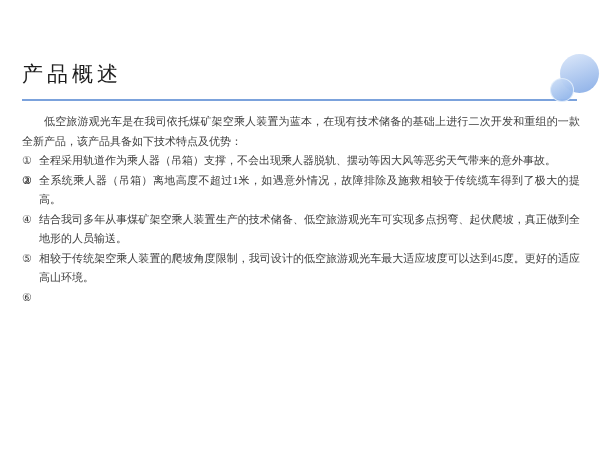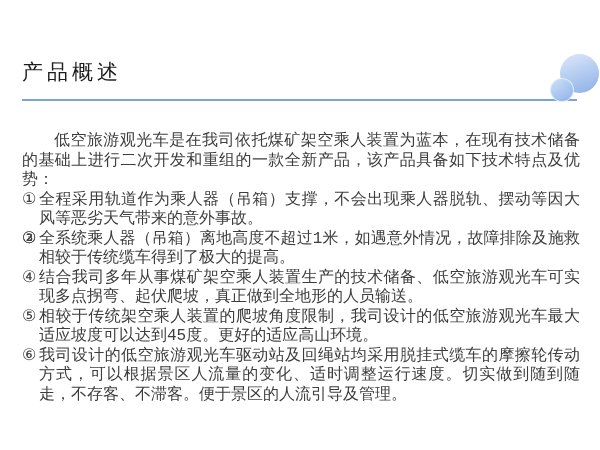--- a/index.html
+++ b/index.html
@@ -6,21 +6,21 @@
     margin: 0;
     padding: 0;
     background: #ffffff;
   }
   .slide {
     position: relative;
     width: 600px;
     height: 450px;
     background: #ffffff;
     overflow: hidden;
-    font-family: Liberation Mono, monospace;
+    font-family: Liberation Serif, serif;
   }
   .slide-title {
     position: absolute;
     left: 22px;
     top: 60px;
     font-size: 21px;
     line-height: 28px;
     letter-spacing: 4px;
     color: #1d1d1d;
     font-weight: 500;
@@ -53,23 +53,23 @@
     width: 24px;
     height: 24px;
     background: linear-gradient(150deg, rgba(203,221,246,0.95) 5%, rgba(139,177,233,0.95) 95%);
     border: 1px solid rgba(228,239,252,0.9);
     box-sizing: border-box;
     z-index: 3;
   }
   .body-text {
     position: absolute;
     left: 22px;
-    top: 132px;
+    top: 112px;
     width: 558px;
-    font-size: 16px;
+    font-size: 11px;
     line-height: 19.5px;
     color: #3d3d3d;
     text-align: justify;
   }
   .intro {
     text-indent: 2em;
     margin: 0;
   }
   .feature-item {
     position: relative;
@@ -118,18 +118,17 @@
     <span class="txt">结合我司多年从事煤矿架空乘人装置生产的技术储备、低空旅游观光车可实现多点拐弯、起伏爬坡，真正做到全地形的人员输送。</span>
   </div>
 
   <div class="feature-item">
     <span class="num">⑤</span>
     <span class="txt">相较于传统架空乘人装置的爬坡角度限制，我司设计的低空旅游观光车最大适应坡度可以达到45度。更好的适应高山环境。</span>
   </div>
 
   <div class="feature-item">
     <span class="num">⑥</span>
-    <span class="txt">我司设计的低空旅游观光车驱动站及回绳站均采用脱挂式缆车的摩擦轮传动方式，可以根据景区人流量的变化、适时调整运行速度。切实做到随到随走，不存客、不滞客。便于景区的人流引导及管理。</span>
   </div>
 </div>
   </div>
 
 </div>
 
 </body></html>

